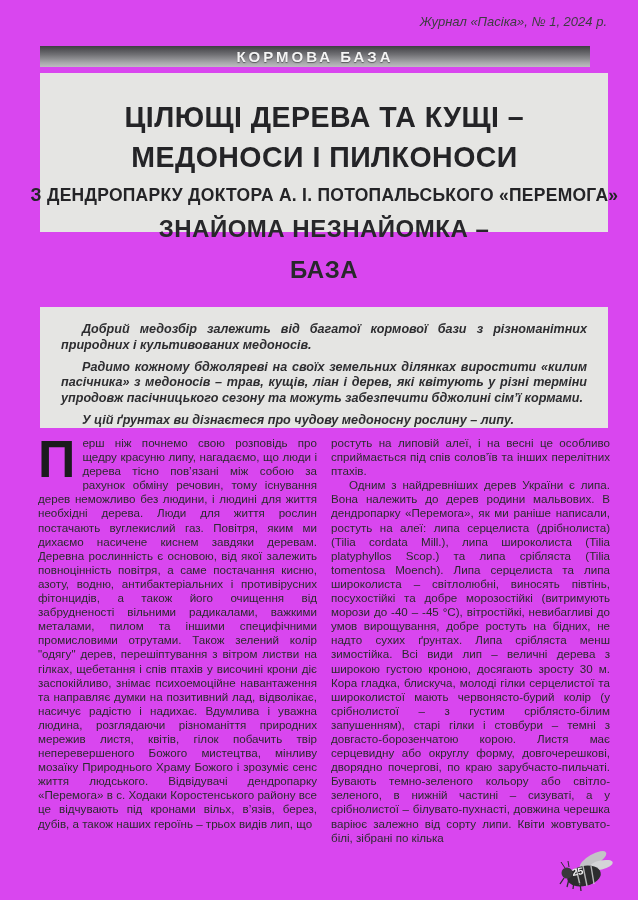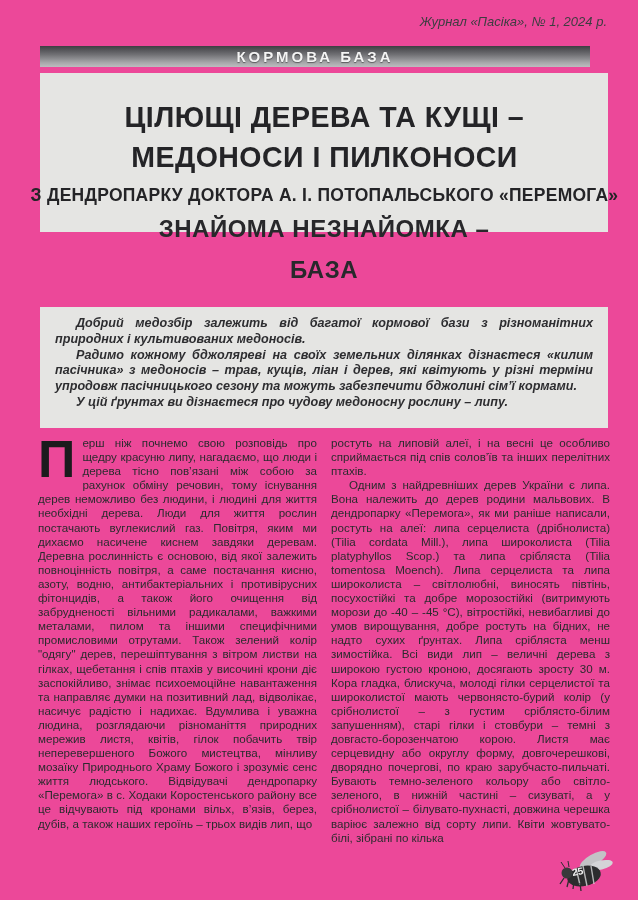--- a/index.html
+++ b/index.html
@@ -1,19 +1,19 @@
 <!DOCTYPE html>
 <html lang="uk"><head>
 <meta charset="utf-8">
 <style>
   html, body { margin: 0; padding: 0; background: #ffffff; }
   .page {
     position: relative;
     width: 638px; height: 900px;
-    background: #ec4899;
+    background: #d946ef;
     font-family: "Liberation Sans", sans-serif;
     overflow: hidden;
   }
   .journal-header {
     position: absolute; top: 14px; right: 31px;
     font-size: 13px; font-style: italic; color: #3d3d40;
   }
   .banner {
     position: absolute; top: 46px; left: 40px; width: 550px; height: 21px;
     background: linear-gradient(180deg, #3e3e42 0%, #6f6f73 40%, #a8a8ab 80%, #bcbcbf 100%);
@@ -44,21 +44,21 @@
   .headline {
     position: absolute; top: 208px; left: 40px; width: 568px;
     text-align: center; font-weight: bold; font-size: 24px; line-height: 41px;
     color: #28282b; letter-spacing: 0.5px;
   }
   .lead-box {
     position: absolute; top: 307px; left: 40px; width: 568px; height: 121px;
     background: #e5e5e3; box-sizing: border-box; padding: 9px 15px 8px 15px;
   }
   .lead-box p {
-    margin: 0; font-weight: bold; font-style: italic;
+    margin: 6px; font-weight: bold; font-style: italic;
     font-size: 12.6px; line-height: 15.8px; text-align: justify;
     text-indent: 21px; color: #2d2d30;
   }
   .columns {
     position: absolute; top: 436px; left: 38px; width: 572px;
     display: flex; gap: 14px;
   }
   .col {
     flex: 1; min-width: 0;
     font-size: 11.6px; line-height: 14.1px; text-align: justify;
@@ -97,21 +97,21 @@
     <span class="title-subtitle">З ДЕНДРОПАРКУ ДОКТОРА  А. І. ПОТОПАЛЬСЬКОГО «ПЕРЕМОГА»</span>
   </div>
 
   <div class="headline">
     <div>ЗНАЙОМА НЕЗНАЙОМКА –</div>
     <div>БАЗА</div>
   </div>
 
   <div class="lead-box">
     <p>Добрий медозбір залежить від багатої кормової бази з різноманітних природних і культивованих медоносів.</p>
-    <p>Радимо кожному бджоляреві на своїх земельних ділянках дізнаєтеся «килим пасічника» з медоносів – трав, кущів, ліан і дерев, які квітують у різні терміни упродовж пасічницького сезону та можуть забезпечити бджолині сім’ї кормами.</p>
+    <p>Радимо кожному бджоляреві на своїх земельних ділянках виростити «килим пасічника» з медоносів – трав, кущів, ліан і дерев, які квітують у різні терміни упродовж пасічницького сезону та можуть забезпечити бджолині сім’ї кормами.</p>
     <p>У цій ґрунтах ви дізнаєтеся про чудову медоносну рослину – липу.</p>
   </div>
 
   <div class="columns">
     <div class="col">
       <p><span class="drop-cap">П</span><span>ерш ніж почнемо свою розповідь про щедру красуню липу, нагадаємо, що люди і дерева тісно пов’язані між собою за рахунок обміну речовин, тому існування дерев неможливо без людини, і людині для життя необхідні дерева. Люди для життя рослин постачають вуглекислий газ. Повітря, яким ми дихаємо насичене киснем завдяки деревам. Деревна рослинність є основою, від якої залежить повноцінність повітря, а саме постачання кисню, азоту, водню, антибактеріальних і противірусних фітонцидів, а також його очищення від забрудненості вільними радикалами, важкими металами, пилом та іншими специфічними промисловими отрутами. Також зелений колір "одягу" дерев, перешіптування з вітром листви на гілках, щебетання і спів птахів у височині крони діє заспокійливо, знімає психоемоційне навантаження та направляє думки на позитивний лад, відволікає, насичує радістю і надихає. Вдумлива і уважна людина, розглядаючи різноманіття природних мережив листя, квітів, гілок побачить твір неперевершеного Божого мистецтва, мінливу мозаїку Природнього Храму Божого і зрозуміє сенс життя людського. Відвідувачі дендропарку «Перемога» в с. Ходаки Коростенського району все це відчувають під кронами вільх, в’язів, берез, дубів, а також наших героїнь – трьох видів лип, що</span></p>
     </div>
     <div class="col">
       <p>ростуть на липовій алеї, і на весні це особливо сприймається під спів солов’їв та інших перелітних птахів.</p>
       <p class="indent">Одним з найдревніших дерев України є липа. Вона належить до дерев родини мальвових. В дендропарку «Перемога», як ми раніше написали, ростуть на алеї: липа серцелиста (дрібнолиста) (Tilia cordata Mill.), липа широколиста (Tilia platyphyllos Scop.) та липа срібляста (Tilia tomentosa Moench). Липа серцелиста та липа широколиста – світлолюбні, виносять півтінь, посухостійкі та добре морозостійкі (витримують морози до -40 – -45 °C), вітростійкі, невибагливі до умов вирощування, добре ростуть на бідних, не надто сухих ґрунтах. Липа срібляста менш зимостійка. Всі види лип – величні дерева з широкою густою кроною, досягають зросту 30 м. Кора гладка, блискуча, молоді гілки серцелистої та широколистої мають червонясто-бурий колір (у срібнолистої – з густим сріблясто-білим запушенням), старі гілки і стовбури – темні з довгасто-борозенчатою корою. Листя має серцевидну або округлу форму, довгочерешкові, дворядно почергові, по краю зарубчасто-пильчаті. Бувають темно-зеленого кольору або світло-зеленого, в нижній частині – сизуваті, а у срібнолистої – білувато-пухнасті, довжина черешка варіює залежно від сорту липи. Квіти жовтувато-білі, зібрані по кілька</p>

